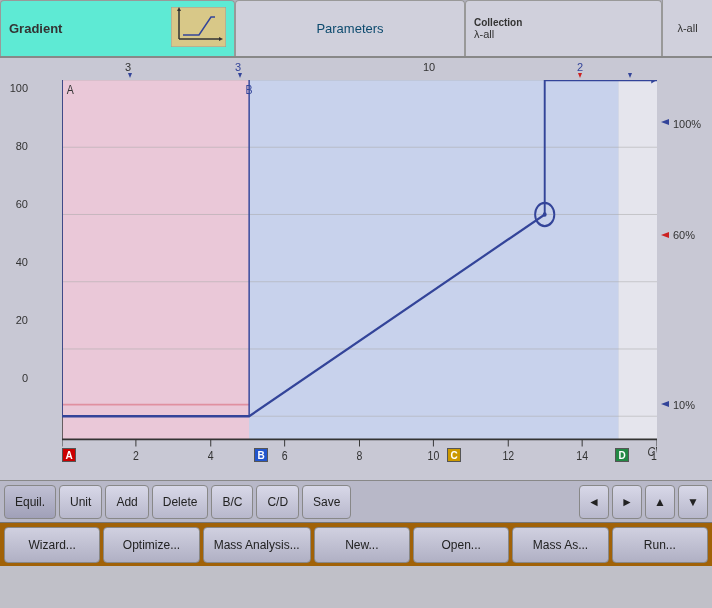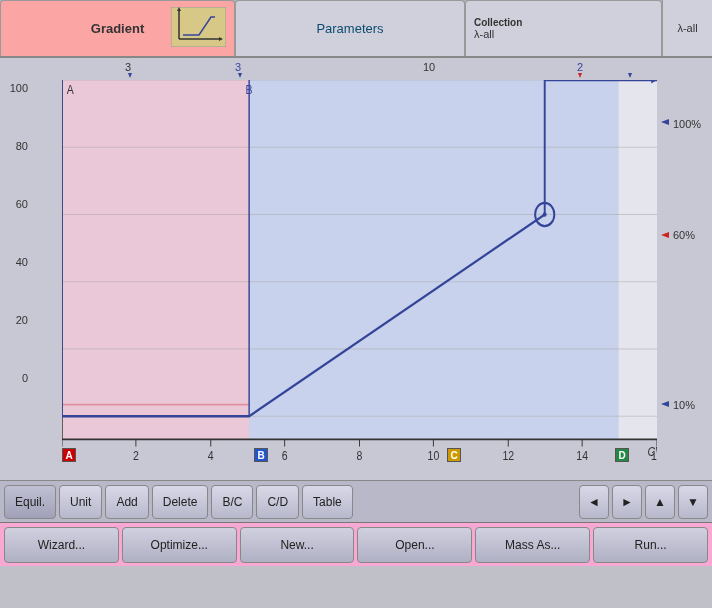--- a/index.html
+++ b/index.html
@@ -25,24 +25,24 @@
       align-items: center;
       justify-content: center;
       padding: 4px 8px;
       border: 1px solid #999;
       border-bottom: none;
       cursor: pointer;
       position: relative;
     }
     .tab-gradient {
       width: 235px;
-      background: #fca5a5;
+      background: #5eead4;
       border-radius: 4px 4px 0 0;
       flex-direction: column;
-      align-items: center;
+      align-items: flex-start;
       padding: 4px 8px;
     }
     .tab-gradient .tab-title {
       font-weight: bold;
       font-size: 13px;
       color: #333;
     }
     .tab-parameters {
       width: 230px;
       background: #d0d0dc;
@@ -122,21 +122,21 @@
       background: linear-gradient(to bottom, #c0c0d4, #a0a0b8);
     }
     .btn-icon {
       width: 30px;
       padding: 0;
     }
 
     
     .action-toolbar {
       height: 44px;
-      background: #f9a8d4;
+      background: #a16207;
       display: flex;
       align-items: center;
       padding: 3px 4px;
       gap: 3px;
       border-top: 1px solid #777;
     }
     .action-btn {
       height: 36px;
       padding: 0 10px;
       background: linear-gradient(to bottom, #d0d0e0, #b0b0c4);
@@ -340,28 +340,29 @@
   </div>
 </div>
 
 <div class="bottom-toolbar">
   <button class="btn btn-active">Equil.</button>
   <button class="btn">Unit</button>
   <button class="btn">Add</button>
   <button class="btn">Delete</button>
   <button class="btn">B/C</button>
   <button class="btn">C/D</button>
-  <button class="btn">Table</button>
+  <button class="btn">Save</button>
   <div style="flex:1;"></div>
   <button class="btn btn-icon">◄</button>
   <button class="btn btn-icon">►</button>
   <button class="btn btn-icon">▲</button>
   <button class="btn btn-icon">▼</button>
 </div>
 
 <div class="action-toolbar">
   <button class="action-btn">Wizard...</button>
   <button class="action-btn">Optimize...</button>
+  <button class="action-btn">Mass Analysis...</button>
   <button class="action-btn">New...</button>
   <button class="action-btn">Open...</button>
   <button class="action-btn">Mass As...</button>
   <button class="action-btn">Run...</button>
 </div>
 
 </body></html>

